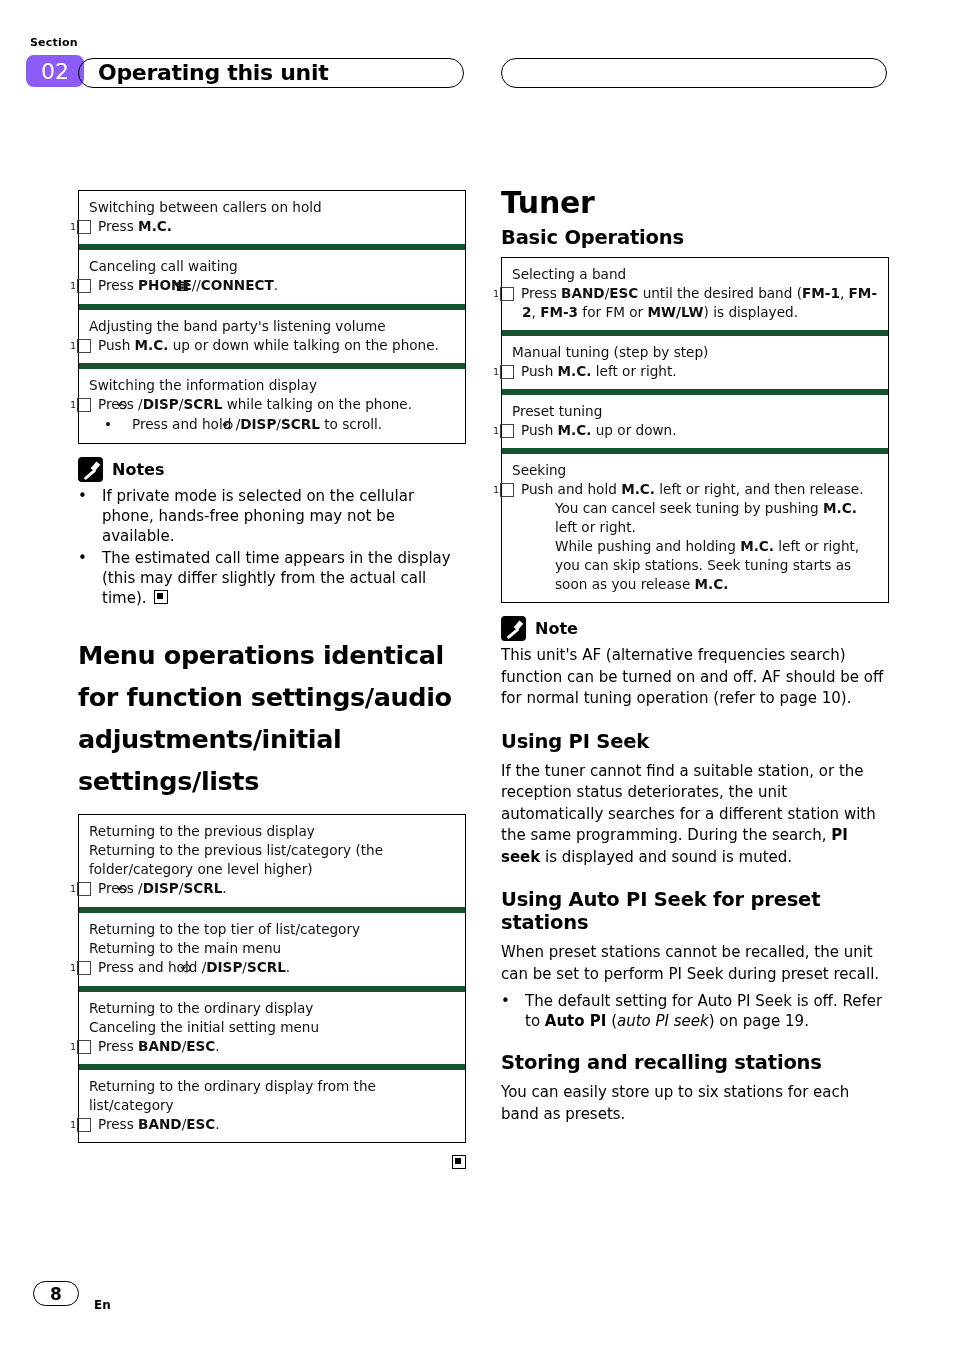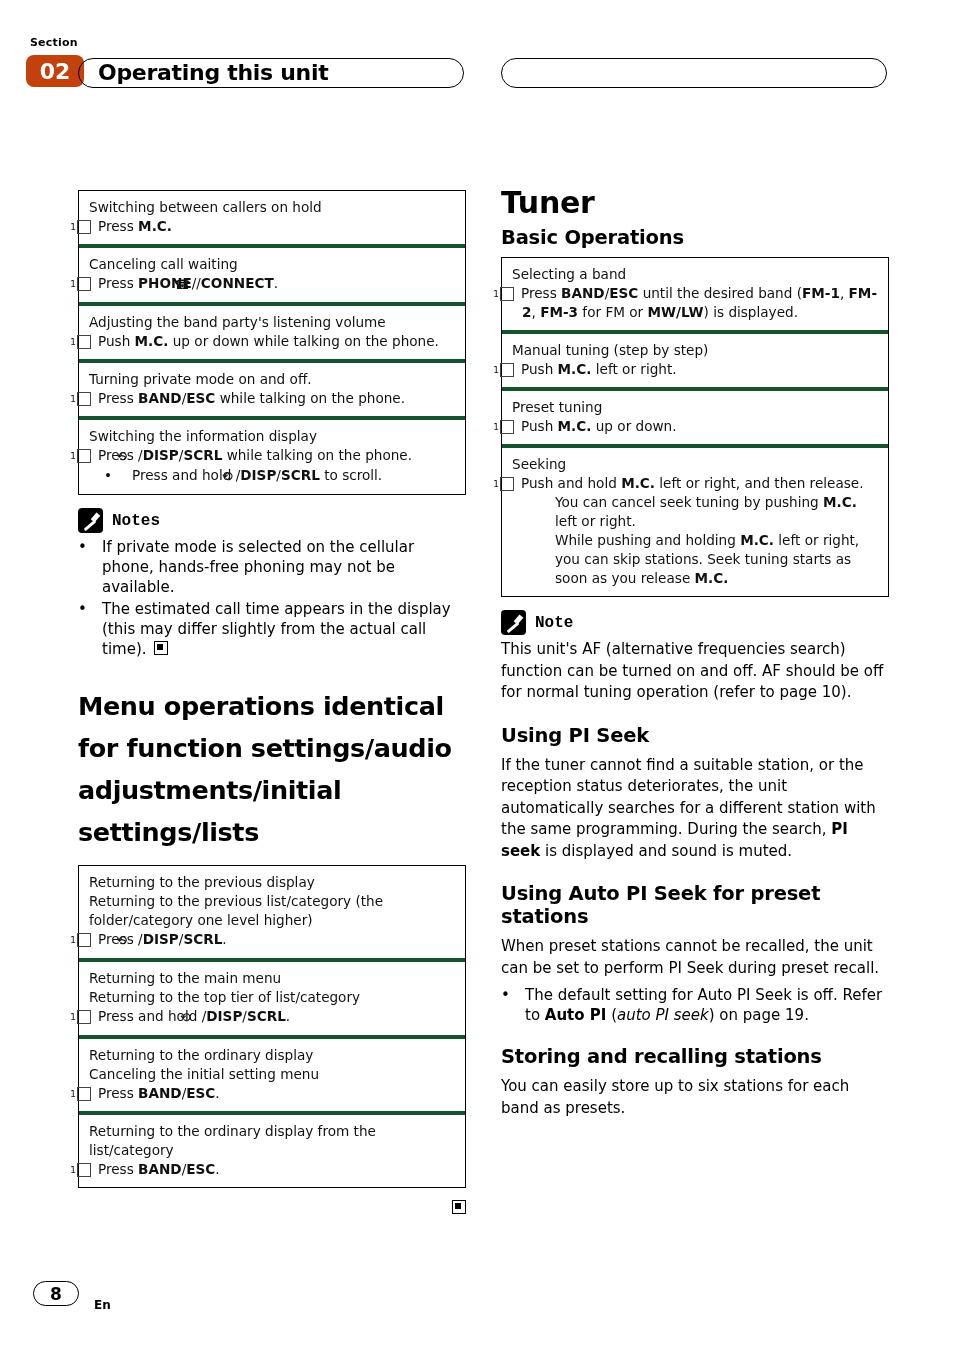--- a/index.html
+++ b/index.html
@@ -27,25 +27,25 @@
     position: absolute;
     left: 30px; top: 36px;
     font-size: 11px;
     font-weight: bold;
     letter-spacing: 0.2px;
   }
   .section-num {
     position: absolute;
     left: 26px; top: 55px;
     width: 58px; height: 32px;
-    background: #c2410c;
+    background: #8b5cf6;
     color: #fff;
     border-radius: 8px;
     font-size: 22px;
-    font-weight: bold;
+    font-weight: normal;
     display: flex;
     align-items: center;
     justify-content: center;
   }
   .header-pill {
     position: absolute;
     border: 1.6px solid #000;
     border-radius: 16px;
     height: 30px;
     box-sizing: border-box;
@@ -75,21 +75,21 @@
     left: 501px; top: 185px;
     width: 388px;
   }
 
   
   .tbl {
     border: 1.4px solid #000;
     box-sizing: border-box;
   }
   .tbl .row {
-    border-bottom: 4px solid #14532d;
+    border-bottom: 6px solid #14532d;
     padding: 7px 10px 8px 10px;
     box-sizing: border-box;
   }
   .tbl .row:last-child { border-bottom: none; }
 
   .line {
     font-size: 13.6px;
     line-height: 19px;
     color: #111;
   }
@@ -117,21 +117,20 @@
     font-family: "DejaVu Sans", sans-serif;
   }
   b { font-weight: bold; }
 
   
   .note-head {
     display: flex;
     align-items: center;
     margin-top: 13px;
     margin-bottom: 4px;
-    font-family: Liberation Mono, monospace;
   }
   .note-icon {
     width: 25px; height: 25px;
     background: #000;
     border-radius: 4px;
     margin-right: 9px;
     position: relative;
     flex: none;
   }
   .note-icon::before {
@@ -257,24 +256,20 @@
         </div>
         <div class="row">
           <div class="line">Canceling call waiting</div>
           <div class="line indent"><span class="stepbox">1</span>Press <b>PHONE</b>/<span class="ret-icon">☎</span>/<b>CONNECT</b>.</div>
         </div>
         <div class="row">
           <div class="line">Adjusting the band party's listening volume</div>
           <div class="line indent"><span class="stepbox">1</span>Push <b>M.C.</b> up or down while talking on the phone.</div>
         </div>
         <div class="row">
-          <div class="line">Turning private mode on and off.</div>
-          <div class="line indent"><span class="stepbox">1</span>Press <b>BAND</b>/<b>ESC</b> while talking on the phone.</div>
-        </div>
-        <div class="row">
           <div class="line">Switching the information display</div>
           <div class="line indent"><span class="stepbox">1</span>Press <span class="ret-icon">⟲</span>/<b>DISP</b>/<b>SCRL</b> while talking on the phone.</div>
           <div class="line bullet"><span style="display:inline-block;width:14px;">•</span>Press and hold <span class="ret-icon">⟲</span>/<b>DISP</b>/<b>SCRL</b> to scroll.</div>
         </div>
       </div>
 
     <div class="note-head">
       <div class="note-icon"></div>
       <div class="note-title">Notes</div>
     </div>
@@ -285,22 +280,22 @@
 
     <h1 class="big">Menu operations identical for function settings/audio adjustments/initial settings/lists</h1>
 
     <div class="tbl" id="menu-table">
         <div class="row">
           <div class="line">Returning to the previous display</div>
           <div class="line">Returning to the previous list/category (the folder/category one level higher)</div>
           <div class="line indent"><span class="stepbox">1</span>Press <span class="ret-icon">⟲</span>/<b>DISP</b>/<b>SCRL</b>.</div>
         </div>
         <div class="row">
+          <div class="line">Returning to the top tier of list/category</div>
           <div class="line">Returning to the main menu</div>
-          <div class="line">Returning to the top tier of list/category</div>
           <div class="line indent"><span class="stepbox">1</span>Press and hold <span class="ret-icon">⟲</span>/<b>DISP</b>/<b>SCRL</b>.</div>
         </div>
         <div class="row">
           <div class="line">Returning to the ordinary display</div>
           <div class="line">Canceling the initial setting menu</div>
           <div class="line indent"><span class="stepbox">1</span>Press <b>BAND</b>/<b>ESC</b>.</div>
         </div>
         <div class="row">
           <div class="line">Returning to the ordinary display from the list/category</div>
           <div class="line indent"><span class="stepbox">1</span>Press <b>BAND</b>/<b>ESC</b>.</div>

